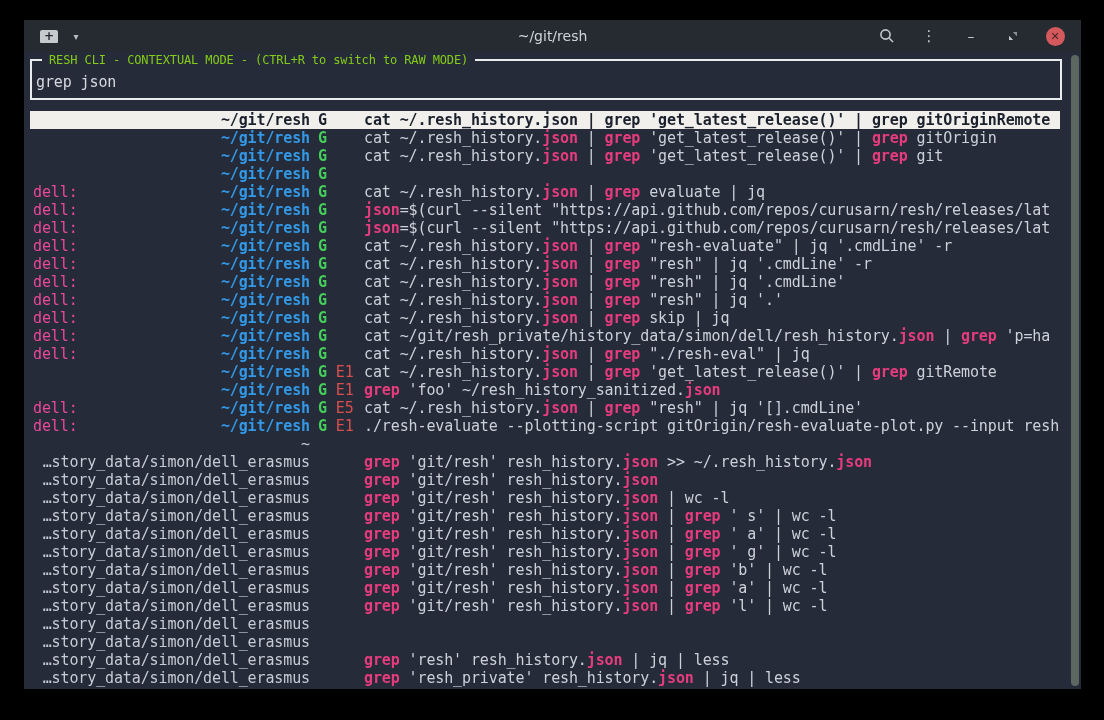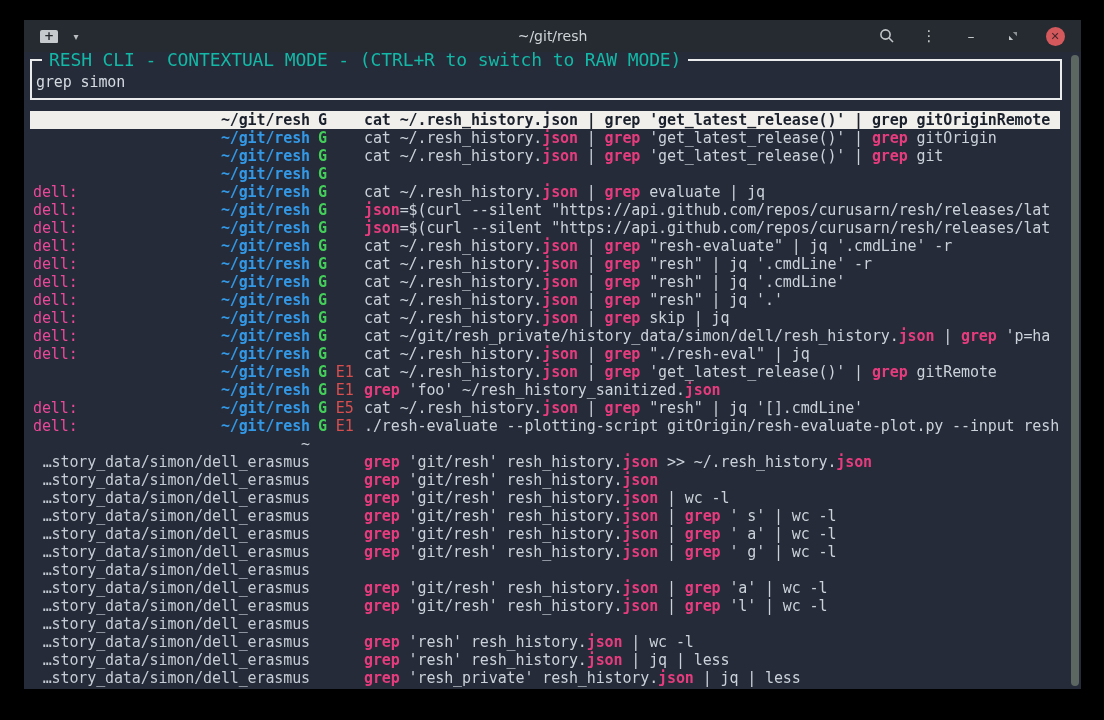--- a/index.html
+++ b/index.html
@@ -41,21 +41,21 @@
   .terminal {
     position:relative; height:637px; background:#252b38; overflow:hidden;
     font-size:15px; letter-spacing:-0.12px;
   }
   .querybox {
     position:relative; margin:7px 0 0 6px; width:1032px; height:41px;
     border:2px solid #e9ebec;
   }
   .querybox-title {
     position:absolute; top:-11px; left:10px; background:#252b38;
-    padding:0 7px; color:#14b8a6; font-size:18px; line-height:20px; white-space:pre;
+    padding:0 7px; color:#84cc16; font-size:12px; line-height:20px; white-space:pre;
   }
   .queryline { margin:12px 0 0 4px; color:#d6dbe2; white-space:pre; }
 
   .rows { margin:11px 0 0 6px; width:1030px; }
   .row { display:flex; height:18px; line-height:18px; padding-left:3px; white-space:pre; }
   .row.selected { background:#f1efec; }
   .c-left { width:277px; display:flex; justify-content:space-between; overflow:hidden; flex:none; }
   .host { color:#ec4899; }
   .dir  { color:#3398e6; font-weight:bold; }
   .dir.dim { color:#c6ccd5; font-weight:normal; }
@@ -111,21 +111,21 @@
         <span class="close-btn">
             <span>✕</span>
           </span>
       </div>
     </div>
   </div>
 
   <div class="terminal">
     <div class="querybox">
       <div class="querybox-title">RESH CLI - CONTEXTUAL MODE - (CTRL+R to switch to RAW MODE)</div>
-      <div class="queryline">grep simon</div>
+      <div class="queryline">grep json</div>
     </div>
     <div class="rows">
         <div class="row selected"><span class="c-left"><span class="host"></span><span class="dir">~/git/resh</span></span><span class="c-flags"><span class="flag-g">G</span></span><span class="c-cmd"><span class="">cat ~/.resh_history.</span><span class="match">json</span><span class=""> | </span><span class="match">grep</span><span class=""> 'get_latest_release()' | </span><span class="match">grep</span><span class=""> gitOriginRemote</span></span></div>
         <div class="row"><span class="c-left"><span class="host"></span><span class="dir">~/git/resh</span></span><span class="c-flags"><span class="flag-g">G</span></span><span class="c-cmd"><span class="">cat ~/.resh_history.</span><span class="match">json</span><span class=""> | </span><span class="match">grep</span><span class=""> 'get_latest_release()' | </span><span class="match">grep</span><span class=""> gitOrigin</span></span></div>
         <div class="row"><span class="c-left"><span class="host"></span><span class="dir">~/git/resh</span></span><span class="c-flags"><span class="flag-g">G</span></span><span class="c-cmd"><span class="">cat ~/.resh_history.</span><span class="match">json</span><span class=""> | </span><span class="match">grep</span><span class=""> 'get_latest_release()' | </span><span class="match">grep</span><span class=""> git</span></span></div>
         <div class="row"><span class="c-left"><span class="host"></span><span class="dir">~/git/resh</span></span><span class="c-flags"><span class="flag-g">G</span></span></div>
         <div class="row"><span class="c-left"><span class="host">dell:</span><span class="dir">~/git/resh</span></span><span class="c-flags"><span class="flag-g">G</span></span><span class="c-cmd"><span class="">cat ~/.resh_history.</span><span class="match">json</span><span class=""> | </span><span class="match">grep</span><span class=""> evaluate | jq</span></span></div>
         <div class="row"><span class="c-left"><span class="host">dell:</span><span class="dir">~/git/resh</span></span><span class="c-flags"><span class="flag-g">G</span></span><span class="c-cmd"><span class="match">json</span><span class="">=$(curl --silent "https://api.github.com/repos/curusarn/resh/releases/lat</span></span></div>
         <div class="row"><span class="c-left"><span class="host">dell:</span><span class="dir">~/git/resh</span></span><span class="c-flags"><span class="flag-g">G</span></span><span class="c-cmd"><span class="match">json</span><span class="">=$(curl --silent "https://api.github.com/repos/curusarn/resh/releases/lat</span></span></div>
         <div class="row"><span class="c-left"><span class="host">dell:</span><span class="dir">~/git/resh</span></span><span class="c-flags"><span class="flag-g">G</span></span><span class="c-cmd"><span class="">cat ~/.resh_history.</span><span class="match">json</span><span class=""> | </span><span class="match">grep</span><span class=""> "resh-evaluate" | jq '.cmdLine' -r</span></span></div>
@@ -139,24 +139,24 @@
         <div class="row"><span class="c-left"><span class="host"></span><span class="dir">~/git/resh</span></span><span class="c-flags"><span class="flag-g">G</span> <span class="flag-e">E1</span></span><span class="c-cmd"><span class="match">grep</span><span class=""> 'foo' ~/resh_history_sanitized.</span><span class="match">json</span></span></div>
         <div class="row"><span class="c-left"><span class="host">dell:</span><span class="dir">~/git/resh</span></span><span class="c-flags"><span class="flag-g">G</span> <span class="flag-e">E5</span></span><span class="c-cmd"><span class="">cat ~/.resh_history.</span><span class="match">json</span><span class=""> | </span><span class="match">grep</span><span class=""> "resh" | jq '[].cmdLine'</span></span></div>
         <div class="row"><span class="c-left"><span class="host">dell:</span><span class="dir">~/git/resh</span></span><span class="c-flags"><span class="flag-g">G</span> <span class="flag-e">E1</span></span><span class="c-cmd"><span class="">./resh-evaluate --plotting-script gitOrigin/resh-evaluate-plot.py --input resh</span></span></div>
         <div class="row"><span class="c-left"><span class="host"></span><span class="dir dim">~</span></span><span class="c-flags"></span></div>
         <div class="row"><span class="c-left"><span class="host"></span><span class="dir dim">…story_data/simon/dell_erasmus</span></span><span class="c-flags"></span><span class="c-cmd"><span class="match">grep</span><span class=""> 'git/resh' resh_history.</span><span class="match">json</span><span class=""> &gt;&gt; ~/.resh_history.</span><span class="match">json</span></span></div>
         <div class="row"><span class="c-left"><span class="host"></span><span class="dir dim">…story_data/simon/dell_erasmus</span></span><span class="c-flags"></span><span class="c-cmd"><span class="match">grep</span><span class=""> 'git/resh' resh_history.</span><span class="match">json</span></span></div>
         <div class="row"><span class="c-left"><span class="host"></span><span class="dir dim">…story_data/simon/dell_erasmus</span></span><span class="c-flags"></span><span class="c-cmd"><span class="match">grep</span><span class=""> 'git/resh' resh_history.</span><span class="match">json</span><span class=""> | wc -l</span></span></div>
         <div class="row"><span class="c-left"><span class="host"></span><span class="dir dim">…story_data/simon/dell_erasmus</span></span><span class="c-flags"></span><span class="c-cmd"><span class="match">grep</span><span class=""> 'git/resh' resh_history.</span><span class="match">json</span><span class=""> | </span><span class="match">grep</span><span class=""> ' s' | wc -l</span></span></div>
         <div class="row"><span class="c-left"><span class="host"></span><span class="dir dim">…story_data/simon/dell_erasmus</span></span><span class="c-flags"></span><span class="c-cmd"><span class="match">grep</span><span class=""> 'git/resh' resh_history.</span><span class="match">json</span><span class=""> | </span><span class="match">grep</span><span class=""> ' a' | wc -l</span></span></div>
         <div class="row"><span class="c-left"><span class="host"></span><span class="dir dim">…story_data/simon/dell_erasmus</span></span><span class="c-flags"></span><span class="c-cmd"><span class="match">grep</span><span class=""> 'git/resh' resh_history.</span><span class="match">json</span><span class=""> | </span><span class="match">grep</span><span class=""> ' g' | wc -l</span></span></div>
-        <div class="row"><span class="c-left"><span class="host"></span><span class="dir dim">…story_data/simon/dell_erasmus</span></span><span class="c-flags"></span></div>
+        <div class="row"><span class="c-left"><span class="host"></span><span class="dir dim">…story_data/simon/dell_erasmus</span></span><span class="c-flags"></span><span class="c-cmd"><span class="match">grep</span><span class=""> 'git/resh' resh_history.</span><span class="match">json</span><span class=""> | </span><span class="match">grep</span><span class=""> 'b' | wc -l</span></span></div>
         <div class="row"><span class="c-left"><span class="host"></span><span class="dir dim">…story_data/simon/dell_erasmus</span></span><span class="c-flags"></span><span class="c-cmd"><span class="match">grep</span><span class=""> 'git/resh' resh_history.</span><span class="match">json</span><span class=""> | </span><span class="match">grep</span><span class=""> 'a' | wc -l</span></span></div>
         <div class="row"><span class="c-left"><span class="host"></span><span class="dir dim">…story_data/simon/dell_erasmus</span></span><span class="c-flags"></span><span class="c-cmd"><span class="match">grep</span><span class=""> 'git/resh' resh_history.</span><span class="match">json</span><span class=""> | </span><span class="match">grep</span><span class=""> 'l' | wc -l</span></span></div>
         <div class="row"><span class="c-left"><span class="host"></span><span class="dir dim">…story_data/simon/dell_erasmus</span></span><span class="c-flags"></span></div>
-        <div class="row"><span class="c-left"><span class="host"></span><span class="dir dim">…story_data/simon/dell_erasmus</span></span><span class="c-flags"></span><span class="c-cmd"><span class="match">grep</span><span class=""> 'resh' resh_history.</span><span class="match">json</span><span class=""> | wc -l</span></span></div>
+        <div class="row"><span class="c-left"><span class="host"></span><span class="dir dim">…story_data/simon/dell_erasmus</span></span><span class="c-flags"></span></div>
         <div class="row"><span class="c-left"><span class="host"></span><span class="dir dim">…story_data/simon/dell_erasmus</span></span><span class="c-flags"></span><span class="c-cmd"><span class="match">grep</span><span class=""> 'resh' resh_history.</span><span class="match">json</span><span class=""> | jq | less</span></span></div>
         <div class="row"><span class="c-left"><span class="host"></span><span class="dir dim">…story_data/simon/dell_erasmus</span></span><span class="c-flags"></span><span class="c-cmd"><span class="match">grep</span><span class=""> 'resh_private' resh_history.</span><span class="match">json</span><span class=""> | jq | less</span></span></div>
       </div>
     <div class="scrollbar"></div>
   </div>
 
 </div>
 
 </body></html>

